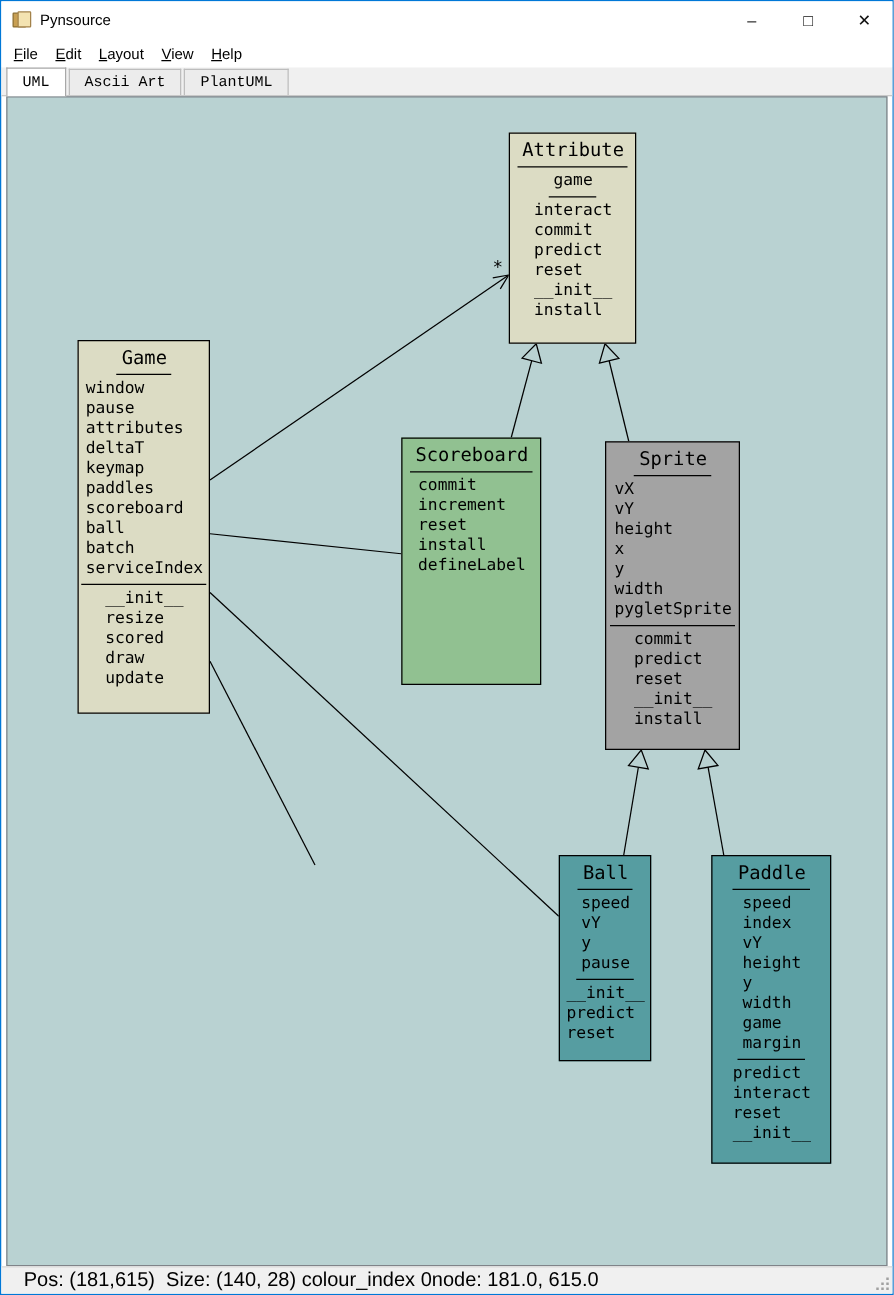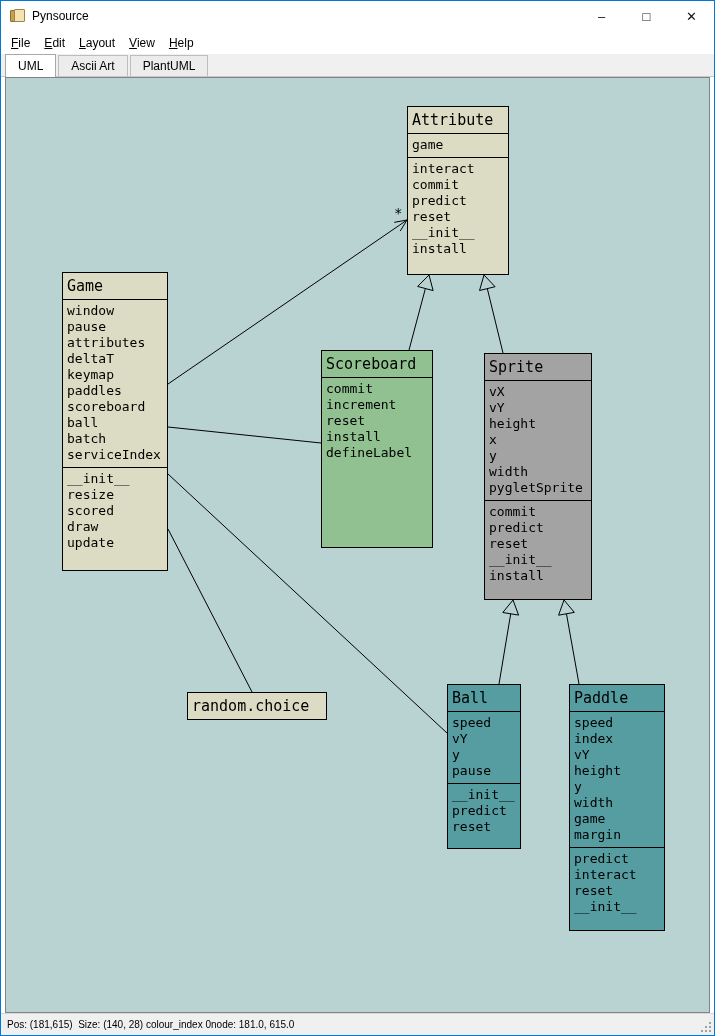--- a/index.html
+++ b/index.html
@@ -17,38 +17,38 @@
   .app-icon .front{position:absolute;left:4px;top:0;width:11px;height:13px;background:#f4e3b1;border:1px solid #a3824a;border-radius:1px;}
   .title-text{font-size:12px;}
   .win-controls{margin-left:auto;display:flex;height:100%;}
   .win-btn{width:45px;height:100%;display:flex;align-items:center;justify-content:center;font-size:13px;color:#111;}
   
   .menubar{height:23px;background:#fff;display:flex;align-items:center;padding-left:3px;flex:none;}
   .menu-item{font-size:12px;padding:3px 7px;}
   .menu-item::first-letter{text-decoration:underline;}
   
   .tabbar{height:23px;background:#f0f0f0;display:flex;align-items:flex-end;padding-left:4px;flex:none;border-bottom:1px solid #c8c8c8;position:relative;}
-  .tab{font-size:12px;padding:3px 12px 4px 12px;background:#ececec;border:1px solid #bdbdbd;border-bottom:none;margin-right:2px;height:21px;}
+  .tab{font-size:12px;padding:3px 12px 4px 12px;background:#ececec;border:1px solid #bdbdbd;border-bottom:none;margin-right:2px;height:21px;font-family:Liberation Mono, monospace;}
   .tab.active{background:#fff;height:23px;position:relative;top:1px;border-color:#a8a8a8;padding-top:4px;z-index:2;}
   
   .canvas-wrap{flex:1;position:relative;background:#b9d2d2;border:1px solid #7f8389;margin:0 4px 0 4px;overflow:hidden;}
   .edges-svg{position:absolute;left:0;top:0;width:705px;height:934px;}
   .class-box{
     position:absolute;border:1px solid #000;display:flex;flex-direction:column;
-    font-family:"DejaVu Sans Mono","Liberation Mono",monospace;font-size:13px;color:#000;
+    font-family:"DejaVu Sans Mono","Liberation Mono",monospace;font-size:13px;color:#000;align-items:center;
   }
   .class-title{font-size:15px;line-height:18px;padding:4px 3px 4px 4px;white-space:pre;flex:none;}
   .class-title.with-sections{border-bottom:1px solid #000;}
   .class-section{padding:3px 3px 4px 4px;line-height:16px;white-space:pre;overflow:hidden;}
   .class-attrs{border-bottom:1px solid #000;flex:none;}
   .class-methods{flex:1;}
   .member-row{height:16px;}
   
   .statusbar{height:22px;background:#f0f0f0;border-top:1px solid #d7d7d7;display:flex;align-items:center;
-    font-size:10px;padding-left:6px;flex:none;white-space:pre;position:relative;}
+    font-size:16px;padding-left:18px;flex:none;white-space:pre;position:relative;}
   .grip{position:absolute;right:3px;bottom:3px;width:10px;height:10px;}
   .grip i{position:absolute;width:2px;height:2px;background:#a0a0a0;}
 </style>
 </head>
 <body>
 
 <div class="window">
 
   <div class="titlebar">
     <span class="app-icon">
@@ -107,23 +107,20 @@
       </div>
       <div class="class-box" style="left: 315px; top: 272px; width: 112px; height: 198px; background: rgb(145, 193, 145);">
         <div class="class-title with-sections">Scoreboard</div>
         <div class="class-section class-methods"><div class="member-row">commit</div><div class="member-row">increment</div><div class="member-row">reset</div><div class="member-row">install</div><div class="member-row">defineLabel</div></div>
       </div>
       <div class="class-box" style="left: 478px; top: 275px; width: 108px; height: 247px; background: #a3a3a3;">
         <div class="class-title with-sections">Sprite</div>
         <div class="class-section class-attrs"><div class="member-row">vX</div><div class="member-row">vY</div><div class="member-row">height</div><div class="member-row">x</div><div class="member-row">y</div><div class="member-row">width</div><div class="member-row">pygletSprite</div></div>
         <div class="class-section class-methods"><div class="member-row">commit</div><div class="member-row">predict</div><div class="member-row">reset</div><div class="member-row">__init__</div><div class="member-row">install</div></div>
       </div>
-      <div class="class-box" style="left: 181px; top: 614px; width: 140px; height: 28px; background: rgb(220, 220, 196);">
-        <div class="class-title">random.choice</div>
-      </div>
       <div class="class-box" style="left: 441px; top: 606px; width: 74px; height: 165px; background: rgb(86, 157, 161);">
         <div class="class-title with-sections">Ball</div>
         <div class="class-section class-attrs"><div class="member-row">speed</div><div class="member-row">vY</div><div class="member-row">y</div><div class="member-row">pause</div></div>
         <div class="class-section class-methods"><div class="member-row">__init__</div><div class="member-row">predict</div><div class="member-row">reset</div></div>
       </div>
       <div class="class-box" style="left: 563px; top: 606px; width: 96px; height: 247px; background: rgb(86, 157, 161);">
         <div class="class-title with-sections">Paddle</div>
         <div class="class-section class-attrs"><div class="member-row">speed</div><div class="member-row">index</div><div class="member-row">vY</div><div class="member-row">height</div><div class="member-row">y</div><div class="member-row">width</div><div class="member-row">game</div><div class="member-row">margin</div></div>
         <div class="class-section class-methods"><div class="member-row">predict</div><div class="member-row">interact</div><div class="member-row">reset</div><div class="member-row">__init__</div></div>
       </div>

